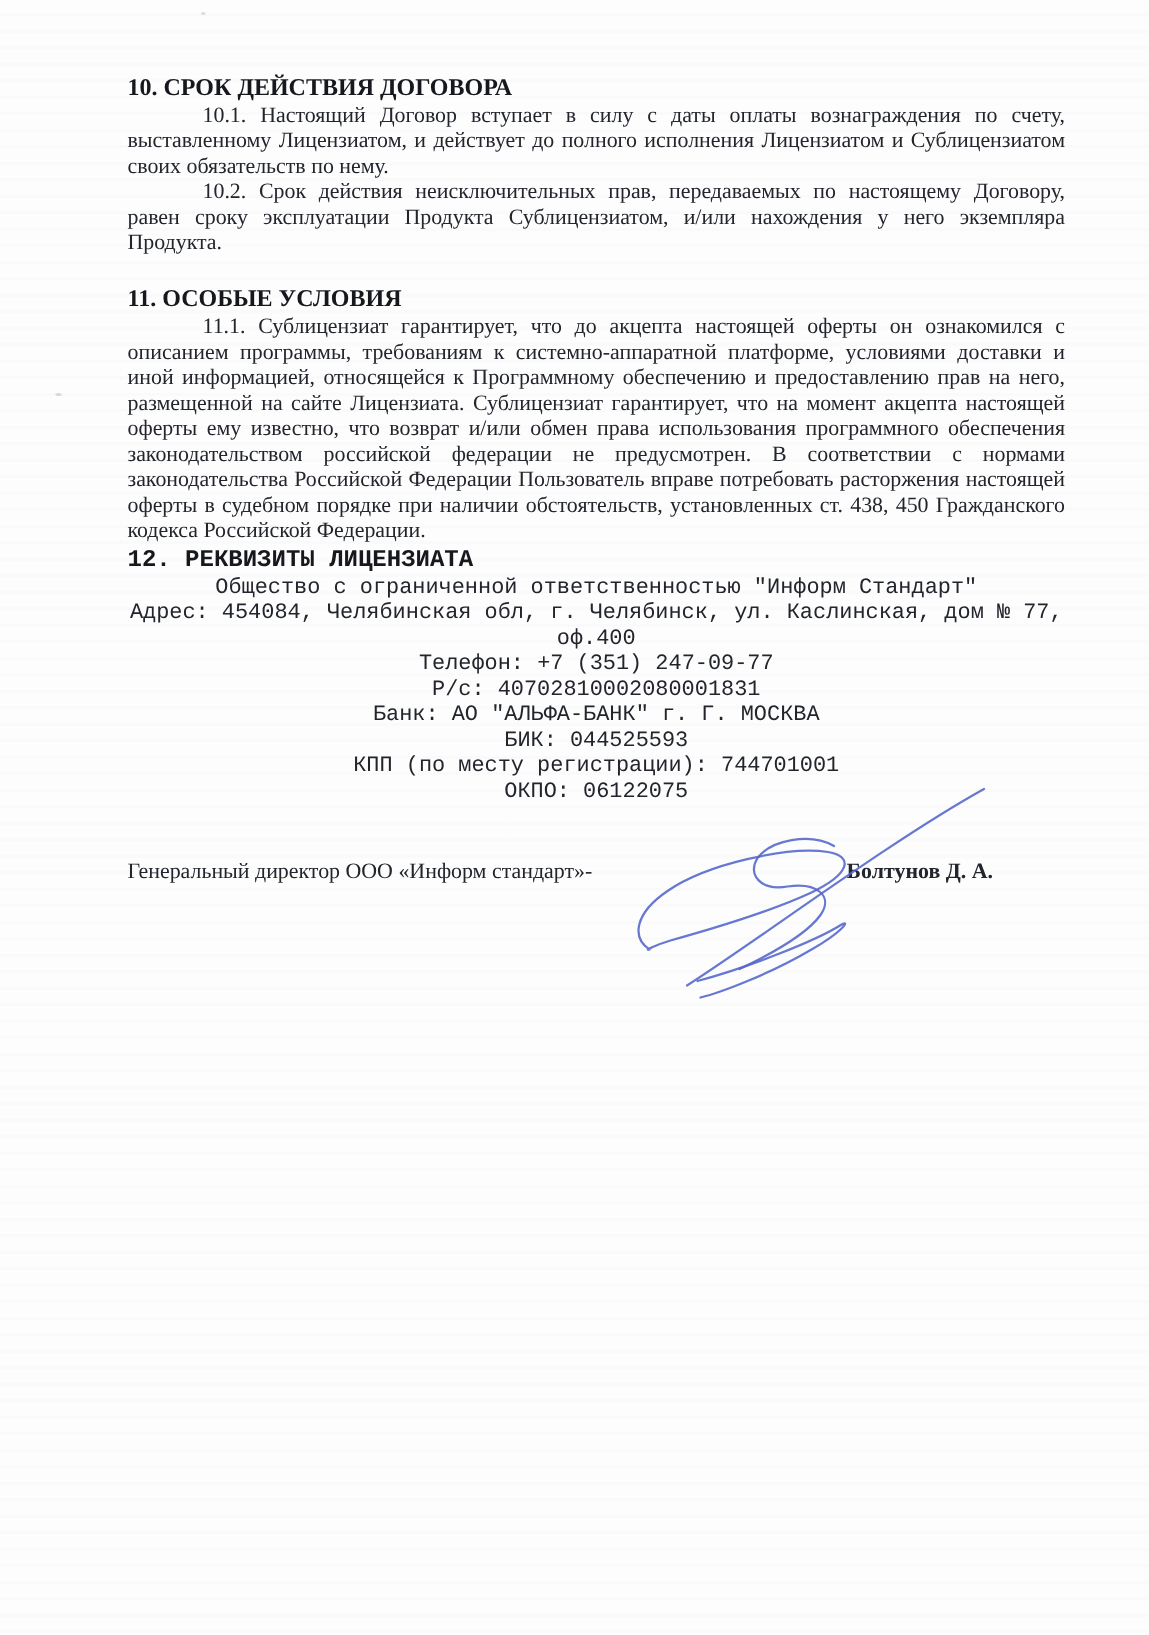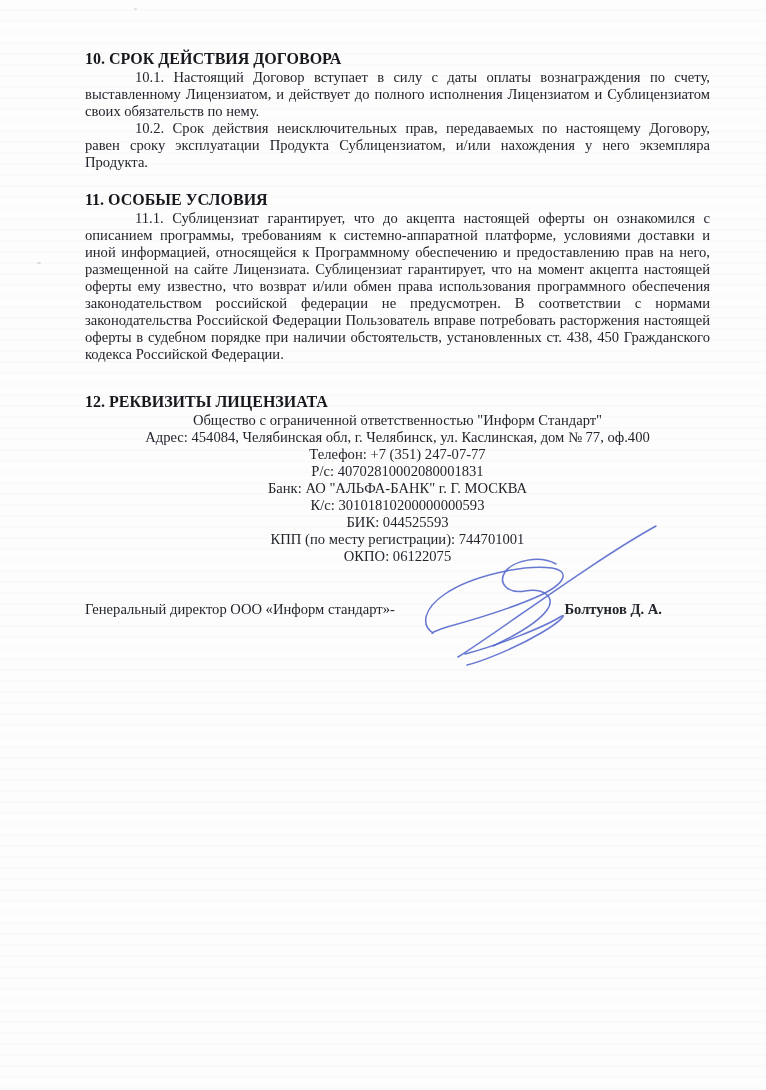--- a/index.html
+++ b/index.html
@@ -30,21 +30,21 @@
   }
   h2.sec-heading {
     font-size: 16px;
     line-height: 17px;
     font-weight: bold;
     text-align: left;
     margin: 0 0 2px 0;
     color: #16181d;
   }
   section.sec-2 { margin-top: 20px; }
-  section.sec-3 { margin-top: 30px; }
+  section.sec-3 { margin-top: 2px; font-family: Liberation Mono, monospace; }
   p.body-par {
     margin: 0;
     text-align: justify;
     text-indent: 50px;
   }
   .req-line {
     margin: 0;
     text-align: center;
   }
   .sig-row {
@@ -97,24 +97,23 @@
 
   <section class="sec-2">
     <h2 class="sec-heading">11. ОСОБЫЕ УСЛОВИЯ</h2>
     <p class="body-par">11.1. Сублицензиат гарантирует, что до акцепта настоящей оферты он ознакомился с описанием программы, требованиям к системно-аппаратной платформе, условиями доставки и иной информацией, относящейся к Программному обеспечению и предоставлению прав на него, размещенной на сайте Лицензиата. Сублицензиат гарантирует, что на момент акцепта настоящей оферты ему известно, что возврат и/или обмен права использования программного обеспечения законодательством российской федерации не предусмотрен. В соответствии с нормами законодательства Российской Федерации Пользователь вправе потребовать расторжения настоящей оферты в судебном порядке при наличии обстоятельств, установленных ст. 438, 450 Гражданского кодекса Российской Федерации.</p>
   </section>
 
   <section class="sec-3">
     <h2 class="sec-heading">12. РЕКВИЗИТЫ ЛИЦЕНЗИАТА</h2>
     <p class="req-line">Общество с ограниченной ответственностью "Информ Стандарт"</p>
     <p class="req-line">Адрес: 454084, Челябинская обл, г. Челябинск, ул. Каслинская, дом № 77, оф.400</p>
-    <p class="req-line">Телефон: +7 (351) 247-07-77</p>
+    <p class="req-line">Телефон: +7 (351) 247-09-77</p>
     <p class="req-line">Р/с: 40702810002080001831</p>
     <p class="req-line">Банк: АО "АЛЬФА-БАНК" г. Г. МОСКВА</p>
-    <p class="req-line">К/с: 30101810200000000593</p>
     <p class="req-line">БИК: 044525593</p>
     <p class="req-line">КПП (по месту регистрации): 744701001</p>
     <p class="req-line">ОКПО: 06122075</p>
   </section>
 
   <div class="sig-row">
     <span class="sig-title">Генеральный директор ООО  «Информ стандарт»-</span>
     <span class="sig-name">Болтунов Д. А.</span>
   </div>
 

